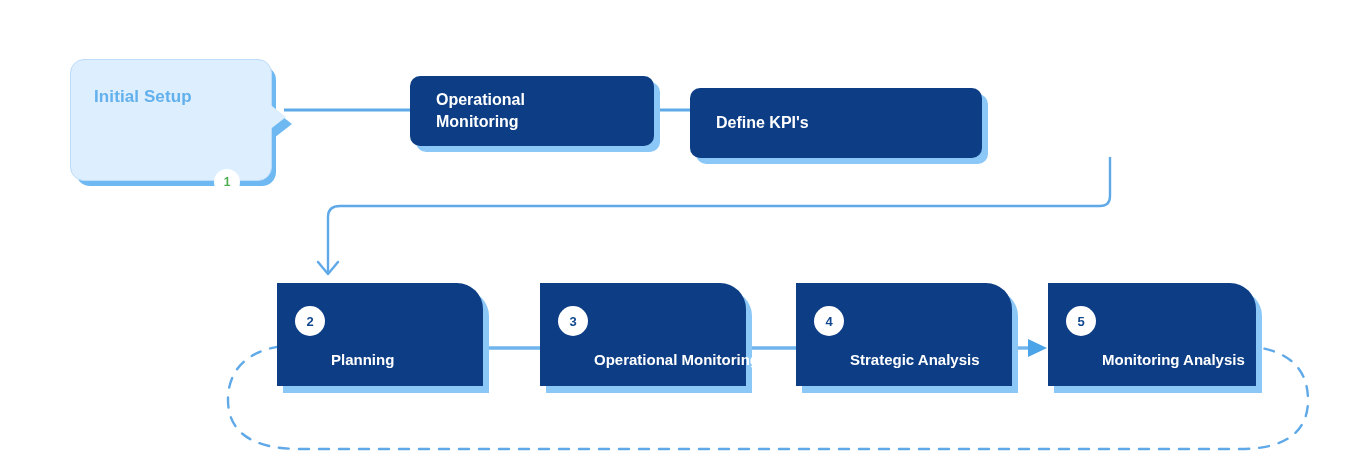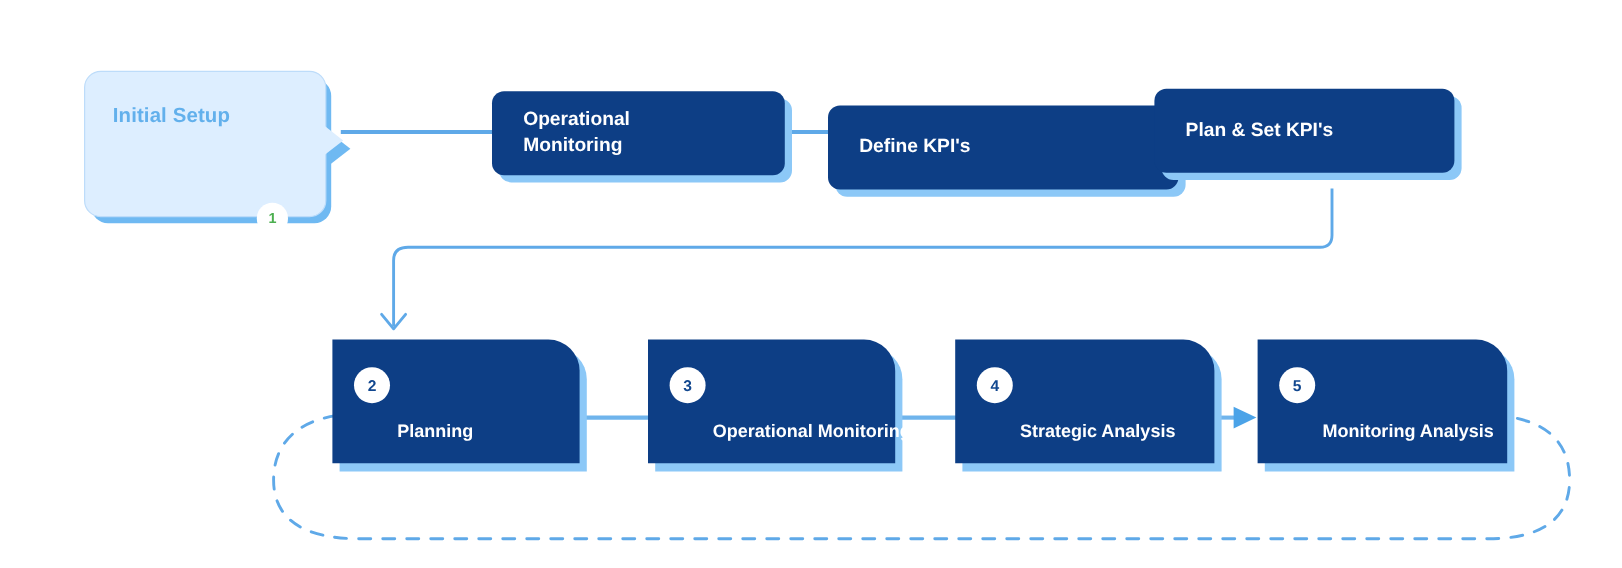--- a/index.html
+++ b/index.html
@@ -249,26 +249,20 @@
     </div>
   </div>
 
   <div class="node top-card" style="left:690px; top:88px; width:292px; height:70px;padding-left:31px;">
     <div class="shadow"></div>
     <div class="face">
       <div class="label">Define KPI's</div>
     </div>
   </div>
 
-  <div class="node top-card" style="left:962px; top:74px; width:250px; height:70px;">
-    <div class="shadow"></div>
-    <div class="face">
-      <div class="label">Plan &amp; Set KPI's</div>
-    </div>
-  </div>
 
   <div class="node step-card" style="left:277px; top:283px; width:206px; height:103px;">
     <div class="shadow"></div>
     <div class="face"></div>
     <div class="badge">2</div>
     <div class="label">Planning</div>
   </div>
 
   <div class="node step-card" style="left:540px; top:283px; width:206px; height:103px;">
     <div class="shadow"></div>

